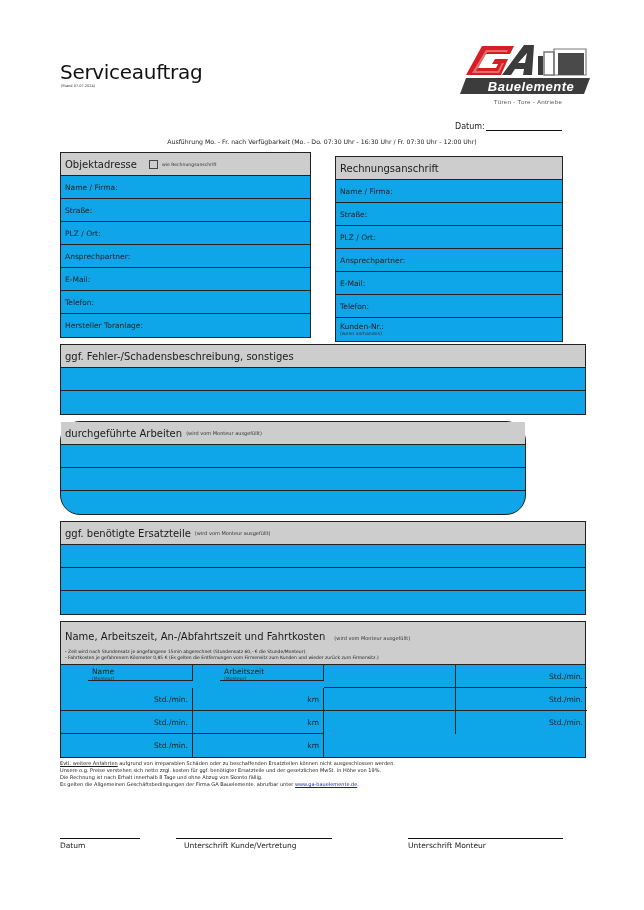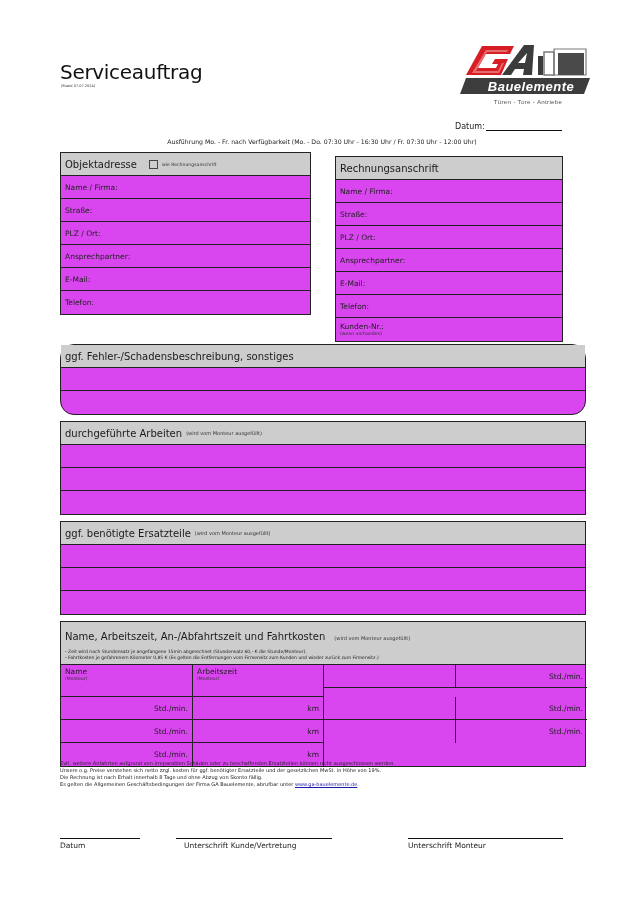--- a/index.html
+++ b/index.html
@@ -12,40 +12,40 @@
   
   .logo { position: absolute; left: 452px; top: 42px; width: 140px; height: 72px; }
   .logo svg { width: 140px; height: 72px; display: block; }
 
   .datum-top { position: absolute; left: 455px; top: 122px; font-size: 8px; color: #222; }
   .datum-top-line { position: absolute; left: 486px; top: 130px; width: 76px; border-bottom: 1px solid #111; }
 
   .ausfuehrung { position: absolute; left: 0; width: 644px; top: 138px; text-align: center; font-size: 6.2px; color: #222; }
 
   
-  .box { position: absolute; border: 1px solid #222; background: #d946ef; }
+  .box { position: absolute; border: 1px solid #222; background: #0ea5e9; }
   .box .head { background: #cdcdcd; border-bottom: 1px solid #222; height: 23px; display: flex; align-items: center; padding-left: 4px; font-size: 10px; color: #1a1a1a; }
   .box .row { border-bottom: 1px solid #222; height: 23px; display: flex; align-items: center; padding-left: 4px; font-size: 7.5px; color: #222; }
   .box .row:last-child { border-bottom: none; }
   .sub { font-size: 5px; color: #333; margin-left: 4px; }
 
   .checkbox { width: 9px; height: 9px; border: 1px solid #444; margin-left: 12px; margin-right: 4px; background: #cdcdcd; }
   .cb-label { font-size: 4.6px; color: #333; }
 
   .kunde-row { flex-direction: column; align-items: flex-start !important; justify-content: center; line-height: 8px; }
   .kunde-row .sm { font-size: 4.6px; color: #333; line-height: 6px; }
 
   
   .work-head { background: #cdcdcd; border-bottom: 1px solid #222; padding: 3px 4px 3px 4px; }
   .work-head .t { font-size: 10px; color: #1a1a1a; }
   .work-head .notes { font-size: 4.5px; color: #222; margin-top: 5px; line-height: 6px; }
   .grid { display: grid; grid-template-columns: 132px 131px 132px 131px; }
   .grid .c { border-right: 1px solid #222; border-bottom: 1px solid #222; height: 23px; padding: 2px 4px; font-size: 7.5px; color: #222; }
   .grid .c:nth-child(4n) { border-right: none; }
-  .grid .c.h { height: 32px; line-height: 9px; }
+  .grid .c.h { height: 16px; line-height: 9px; margin-left: 27px; }
   .grid .c.h .sm { font-size: 4.5px; color: #333; display: block; line-height: 6px; }
   .grid .c.v { display: flex; align-items: center; justify-content: flex-end; }
 
   .footer { position: absolute; left: 60px; top: 760px; font-size: 5px; color: #222; line-height: 7px; }
   .footer .u { text-decoration: underline; }
   .footer .link { color: #1a1aa6; text-decoration: underline; }
 
   .sig { position: absolute; top: 838px; border-top: 1px solid #111; font-size: 7.5px; color: #222; padding-top: 2px; }
 </style>
 </head>
@@ -95,20 +95,23 @@
     </div>
   <div class="row">
       <span>Ansprechpartner:</span>
     </div>
   <div class="row">
       <span>E-Mail:</span>
     </div>
   <div class="row">
       <span>Telefon:</span>
     </div>
+  <div class="row">
+      <span>Hersteller Toranlage:</span>
+    </div>
 </div>
 
 <div class="box" style="left:335px; top:156px; width:228px;">
   <div class="head">
     <span>Rechnungsanschrift</span>
   </div>
   <div class="row">
       <span>Name / Firma:</span>
     </div>
   <div class="row">
@@ -125,29 +128,29 @@
     </div>
   <div class="row">
       <span>Telefon:</span>
     </div>
   <div class="row kunde-row">
     <span>Kunden-Nr.:</span>
     <span class="sm">(wenn vorhanden)</span>
   </div>
 </div>
 
-<div class="box" style="left:60px; top:344px; width:526px;border-radius:14px;">
+<div class="box" style="left:60px; top:344px; width:526px;">
   <div class="head">
     <span>ggf. Fehler-/Schadensbeschreibung, sonstiges</span>
   </div>
   <div class="row"></div>
   <div class="row"></div>
 </div>
 
-<div class="box" style="left:60px; top:421px; width:526px;">
+<div class="box" style="left:60px; top:421px; width:466px;border-radius:20px;">
   <div class="head">
     <span>durchgeführte Arbeiten</span>
     <span class="sub">(wird vom Monteur ausgefüllt)</span>
   </div>
   <div class="row"></div>
   <div class="row"></div>
   <div class="row"></div>
 </div>
 
 <div class="box" style="left:60px; top:521px; width:526px;">

